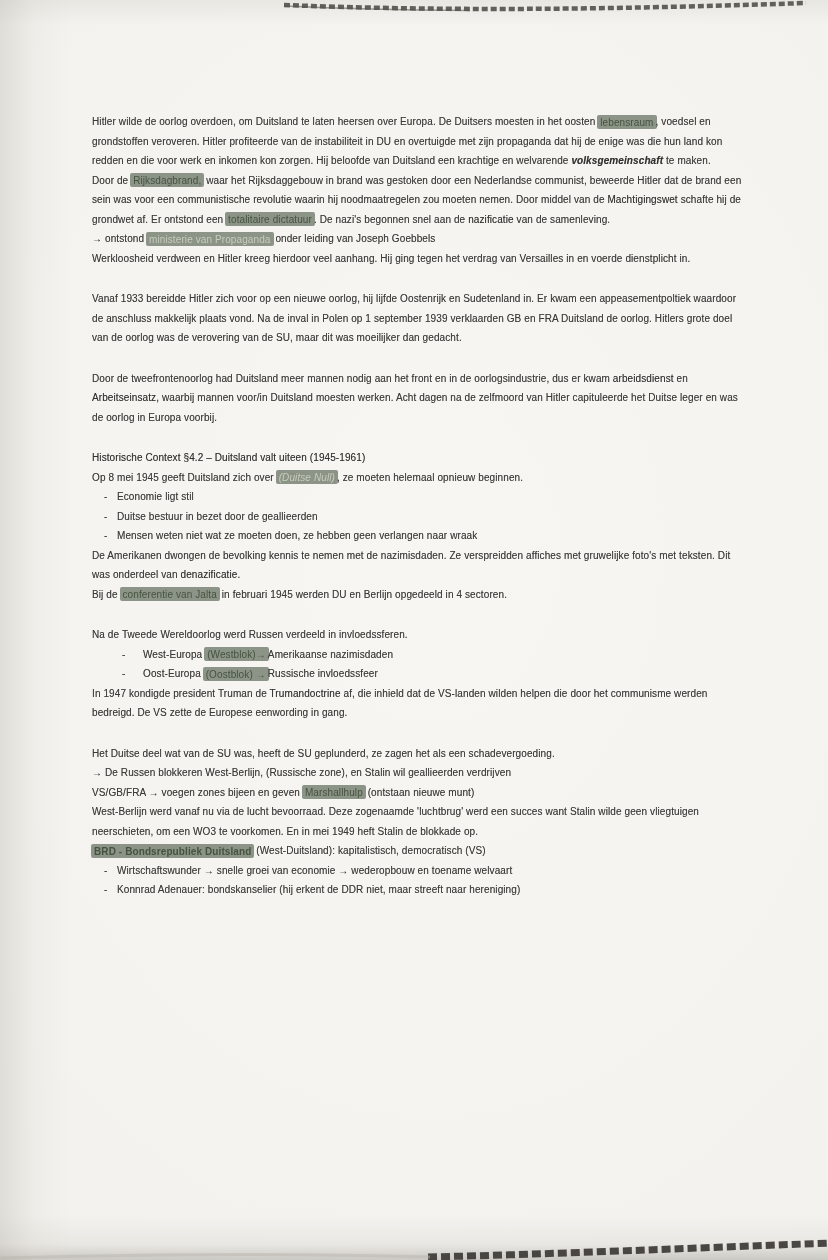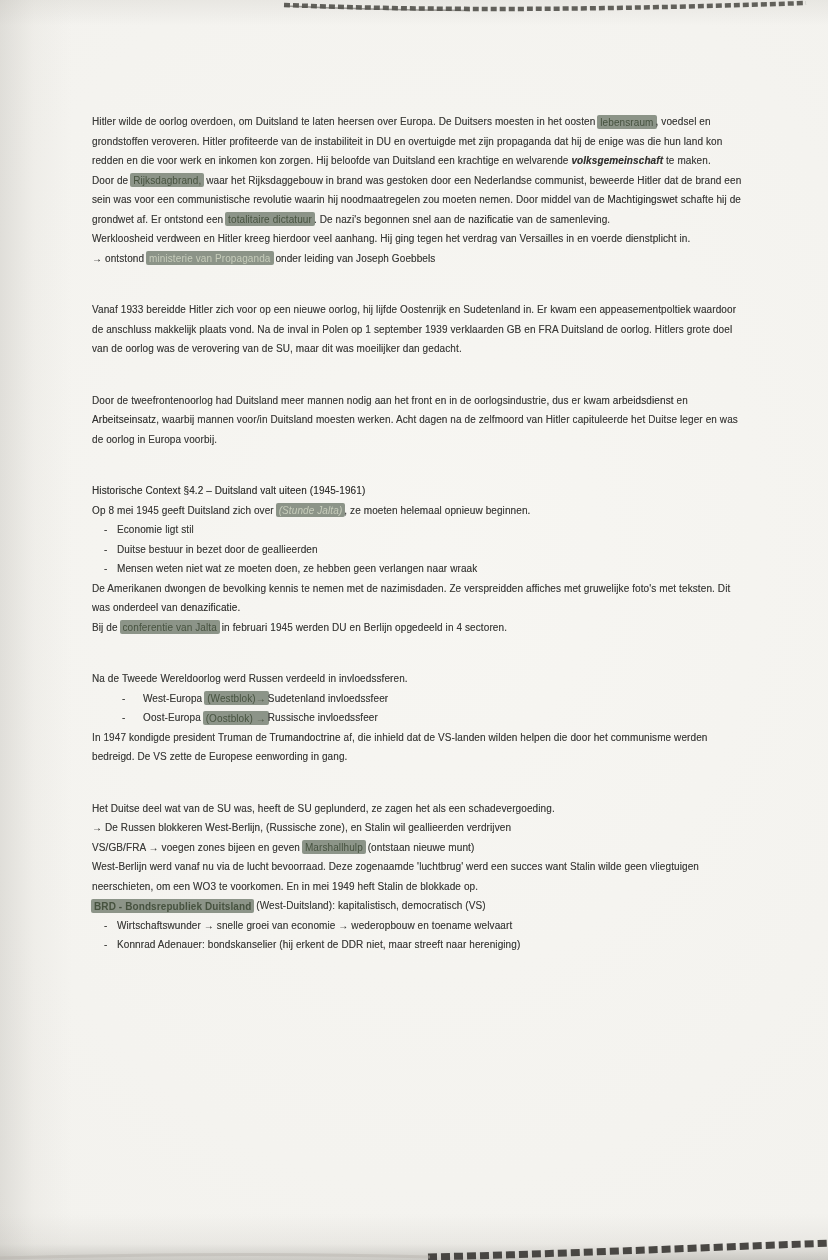--- a/index.html
+++ b/index.html
@@ -21,21 +21,21 @@
   .edge-bottom{bottom:0;height:24px}
 
   .doc{
     position:absolute;left:92px;top:112px;width:654px;
     font-size:10px;line-height:19.5px;
     color:var(--ink,#3c3c3a);
     letter-spacing:0.1px;
     text-shadow:0 0 0.6px rgba(70,70,66,0.55);
   }
   .block{margin:0}
-  .block.gap{margin-top:32px}
+  .block.gap{margin-top:21px}
   .heading{font-weight:700;color:#333331}
   .bullet1{display:flex;padding-left:12px}
   .bullet1 .marker{flex:0 0 13px}
   .bullet2{display:flex;padding-left:30px}
   .bullet2 .marker{flex:0 0 21px}
   .btext{flex:1}
 
   .r-plain{}
   .r-bold{font-weight:400;color:#323230}
   .r-bolditalic{font-weight:700;font-style:italic;color:#323230}
@@ -61,44 +61,44 @@
   </svg>
 
   <svg class="edge-bottom" viewBox="0 0 828 24">
     <path d="M428,21 C560,18 690,12 832,7" stroke="#3c3a36" stroke-width="7" fill="none" stroke-dasharray="9 4" opacity="0.92"></path>
     <path d="M0,22 C180,17 330,18 430,21" stroke="#b9b6af" stroke-width="3" fill="none" opacity="0.5"></path>
   </svg>
 
   <div class="doc">
       <div class="block p"><span class="r-plain">Hitler wilde de oorlog overdoen, om Duitsland te laten heersen over Europa. De Duitsers moesten in het oosten </span><span class="r-hl">lebensraum</span><span class="r-plain">, voedsel en grondstoffen veroveren. Hitler profiteerde van de instabiliteit in DU en overtuigde met zijn propaganda dat hij de enige was die hun land kon redden en die voor werk en inkomen kon zorgen. Hij beloofde van Duitsland een krachtige en welvarende </span><span class="r-bolditalic">volksgemeinschaft</span><span class="r-plain"> te maken.</span></div>
       <div class="block p"><span class="r-plain">Door de </span><span class="r-hl">Rijksdagbrand,</span><span class="r-plain"> waar het Rijksdaggebouw in brand was gestoken door een Nederlandse communist, beweerde Hitler dat de brand een sein was voor een communistische revolutie waarin hij noodmaatregelen zou moeten nemen. Door middel van de </span><span class="r-bold">Machtigingswet</span><span class="r-plain"> schafte hij de grondwet af. Er ontstond een </span><span class="r-hl">totalitaire dictatuur</span><span class="r-plain">. De nazi's begonnen snel aan de </span><span class="r-bold">nazificatie</span><span class="r-plain"> van de samenleving.</span></div>
+      <div class="block p"><span class="r-plain">→ ontstond </span><span class="r-hllight">ministerie van Propaganda</span><span class="r-plain"> onder leiding van Joseph Goebbels</span></div>
       <div class="block p"><span class="r-plain">Werkloosheid verdween en Hitler kreeg hierdoor veel aanhang. Hij ging tegen het verdrag van Versailles in en voerde dienstplicht in.</span></div>
-      <div class="block p"><span class="r-plain">→ ontstond </span><span class="r-hllight">ministerie van Propaganda</span><span class="r-plain"> onder leiding van Joseph Goebbels</span></div>
       <div class="block p gap"><span class="r-plain">Vanaf 1933 bereidde Hitler zich voor op een nieuwe oorlog, hij lijfde Oostenrijk en Sudetenland in. Er kwam een appeasementpoltiek waardoor de anschluss makkelijk plaats vond. Na de inval in Polen op 1 september 1939 verklaarden GB en FRA Duitsland de oorlog. Hitlers grote doel van de oorlog was de verovering van de SU, maar dit was moeilijker dan gedacht.</span></div>
       <div class="block p gap"><span class="r-plain">Door de tweefrontenoorlog had Duitsland meer mannen nodig aan het front en in de oorlogsindustrie, dus er kwam </span><span class="r-bold">arbeidsdienst</span><span class="r-plain"> en </span><span class="r-bold">Arbeitseinsatz,</span><span class="r-plain"> waarbij mannen voor/in Duitsland moesten werken. Acht dagen na de zelfmoord van Hitler capituleerde het Duitse leger en was de oorlog in Europa voorbij.</span></div>
       <div class="block heading gap"><span class="r-bold">Historische Context §4.2 – Duitsland valt uiteen (1945-1961)</span></div>
-      <div class="block p"><span class="r-plain">Op 8 mei 1945 geeft Duitsland zich over </span><span class="r-hlitalic">(Stunde Jalta)</span><span class="r-plain">, ze moeten helemaal opnieuw beginnen.</span></div>
+      <div class="block p"><span class="r-plain">Op 8 mei 1945 geeft Duitsland zich over </span><span class="r-hlitalic">(Duitse Null)</span><span class="r-plain">, ze moeten helemaal opnieuw beginnen.</span></div>
       <div class="block bullet1">
         <span class="marker">-</span>
         <span class="btext"><span class="r-plain">Economie ligt stil</span></span>
       </div>
       <div class="block bullet1">
         <span class="marker">-</span>
         <span class="btext"><span class="r-plain">Duitse bestuur in bezet door de geallieerden</span></span>
       </div>
       <div class="block bullet1">
         <span class="marker">-</span>
         <span class="btext"><span class="r-plain">Mensen weten niet wat ze moeten doen, ze hebben geen verlangen naar wraak</span></span>
       </div>
       <div class="block p"><span class="r-plain">De Amerikanen dwongen de bevolking kennis te nemen met de nazimisdaden. Ze verspreidden affiches met gruwelijke foto's met teksten. Dit was onderdeel van </span><span class="r-bold">denazificatie</span><span class="r-plain">.</span></div>
       <div class="block p"><span class="r-plain">Bij de </span><span class="r-hl">conferentie van Jalta</span><span class="r-plain"> in februari 1945 werden DU en Berlijn opgedeeld in 4 sectoren.</span></div>
       <div class="block p gap"><span class="r-plain">Na de Tweede Wereldoorlog werd Russen verdeeld in invloedssferen.</span></div>
       <div class="block bullet2">
         <span class="marker">-</span>
-        <span class="btext"><span class="r-plain">West-Europa </span><span class="r-hl">(Westblok)→</span><span class="r-plain">Sudetenland invloedssfeer</span></span>
+        <span class="btext"><span class="r-plain">West-Europa </span><span class="r-hl">(Westblok)→</span><span class="r-plain">Amerikaanse nazimisdaden</span></span>
       </div>
       <div class="block bullet2">
         <span class="marker">-</span>
         <span class="btext"><span class="r-plain">Oost-Europa </span><span class="r-hl">(Oostblok) →</span><span class="r-plain">Russische invloedssfeer</span></span>
       </div>
       <div class="block p"><span class="r-plain">In 1947 kondigde president Truman de </span><span class="r-bold">Trumandoctrine</span><span class="r-plain"> af, die inhield dat de VS-landen wilden helpen die door het communisme werden bedreigd. De VS zette de Europese eenwording in gang.</span></div>
       <div class="block p gap"><span class="r-plain">Het Duitse deel wat van de SU was, heeft de SU geplunderd, ze zagen het als een schadevergoeding.</span></div>
       <div class="block p"><span class="r-plain">→ De Russen blokkeren West-Berlijn, (Russische zone), en Stalin wil geallieerden verdrijven</span></div>
       <div class="block p"><span class="r-plain">VS/GB/FRA → voegen zones bijeen en geven </span><span class="r-hl">Marshallhulp</span><span class="r-plain"> (ontstaan nieuwe munt)</span></div>
       <div class="block p"><span class="r-plain">West-Berlijn werd vanaf nu via de lucht bevoorraad. Deze zogenaamde 'luchtbrug' werd een succes want Stalin wilde geen vliegtuigen neerschieten, om een WO3 te voorkomen. En in mei 1949 heft Stalin de blokkade op.</span></div>

